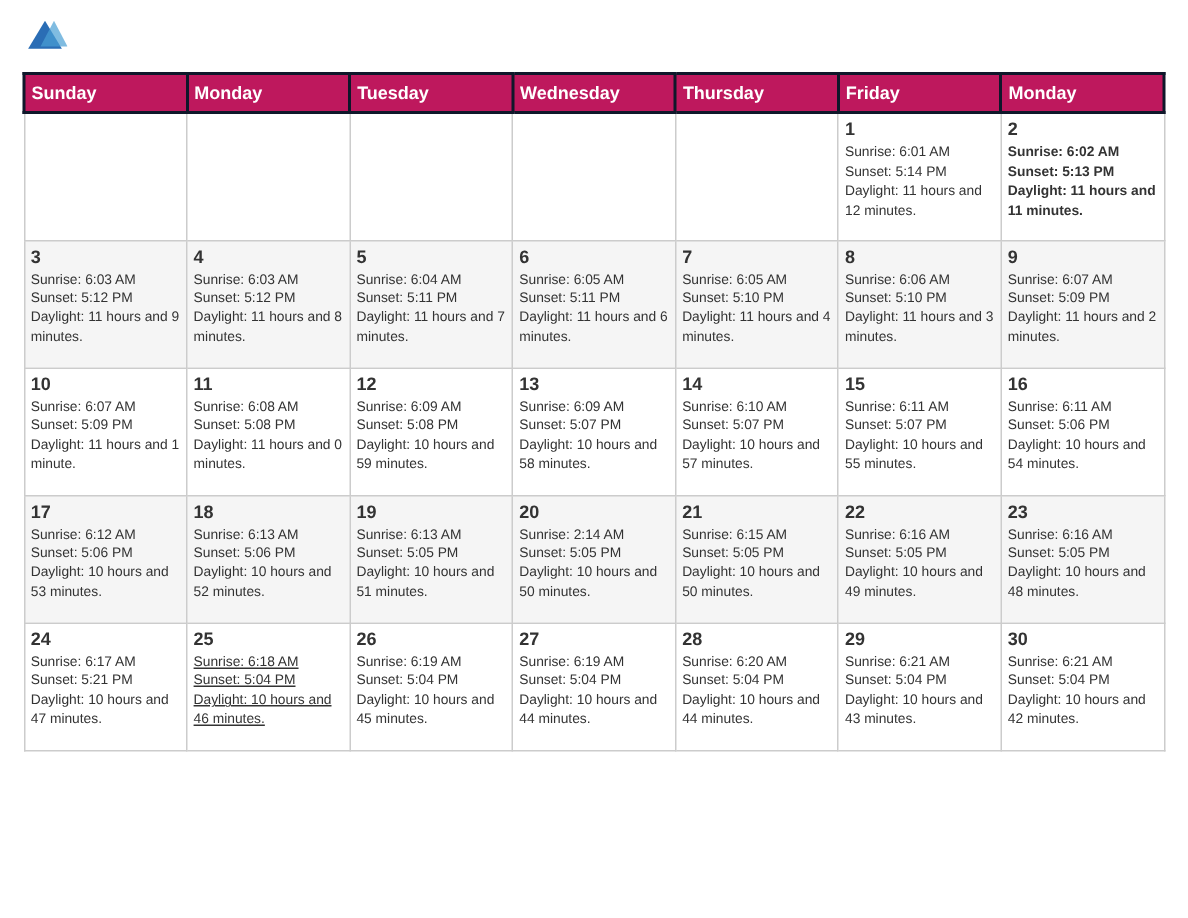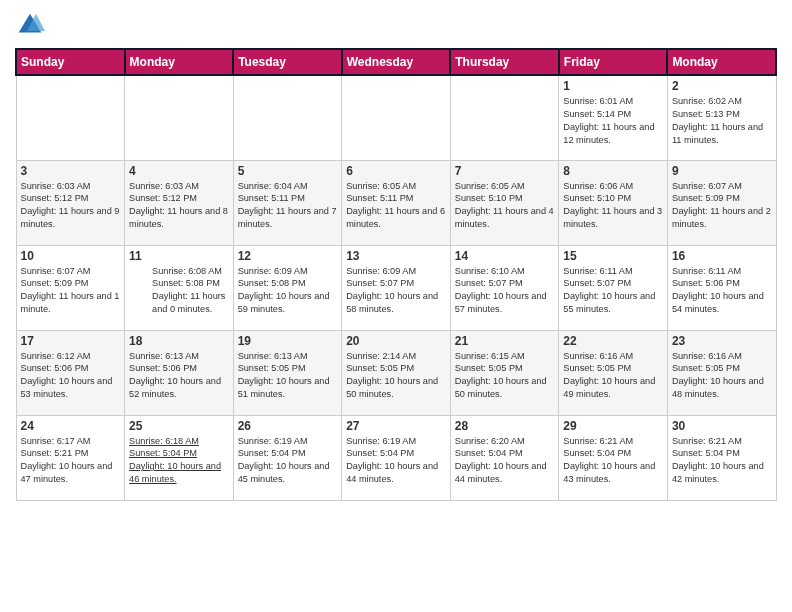--- a/index.html
+++ b/index.html
@@ -132,21 +132,21 @@
           <td class="empty-cell"></td>
           <td class="empty-cell"></td>
           <td>
             <span class="day-num">1</span>
             <div class="day-info" style="white-space: pre-line;">Sunrise: 6:01 AM
 Sunset: 5:14 PM
 Daylight: 11 hours and 12 minutes.</div>
           </td>
           <td>
             <span class="day-num">2</span>
-            <div class="day-info" style="white-space: pre-line;">Sunrise: 6:02 AM
+            <div class="day-info" style="white-space: pre-line; font-weight: bold;">Sunrise: 6:02 AM
 Sunset: 5:13 PM
 Daylight: 11 hours and 11 minutes.</div>
           </td>
         </tr>
         <tr>
           <td>
             <span class="day-num">3</span>
             <div class="day-info" style="white-space: pre-line;">Sunrise: 6:03 AM
 Sunset: 5:12 PM
 Daylight: 11 hours and 9 minutes.</div>
@@ -190,21 +190,21 @@
         </tr>
         <tr>
           <td>
             <span class="day-num">10</span>
             <div class="day-info" style="white-space: pre-line;">Sunrise: 6:07 AM
 Sunset: 5:09 PM
 Daylight: 11 hours and 1 minute.</div>
           </td>
           <td>
             <span class="day-num">11</span>
-            <div class="day-info" style="white-space: pre-line; margin-left: 23px;">Sunrise: 6:08 AM
+            <div class="day-info" style="white-space: pre-line;">Sunrise: 6:08 AM
 Sunset: 5:08 PM
 Daylight: 11 hours and 0 minutes.</div>
           </td>
           <td>
             <span class="day-num">12</span>
             <div class="day-info" style="white-space: pre-line;">Sunrise: 6:09 AM
 Sunset: 5:08 PM
 Daylight: 10 hours and 59 minutes.</div>
           </td>
           <td>

